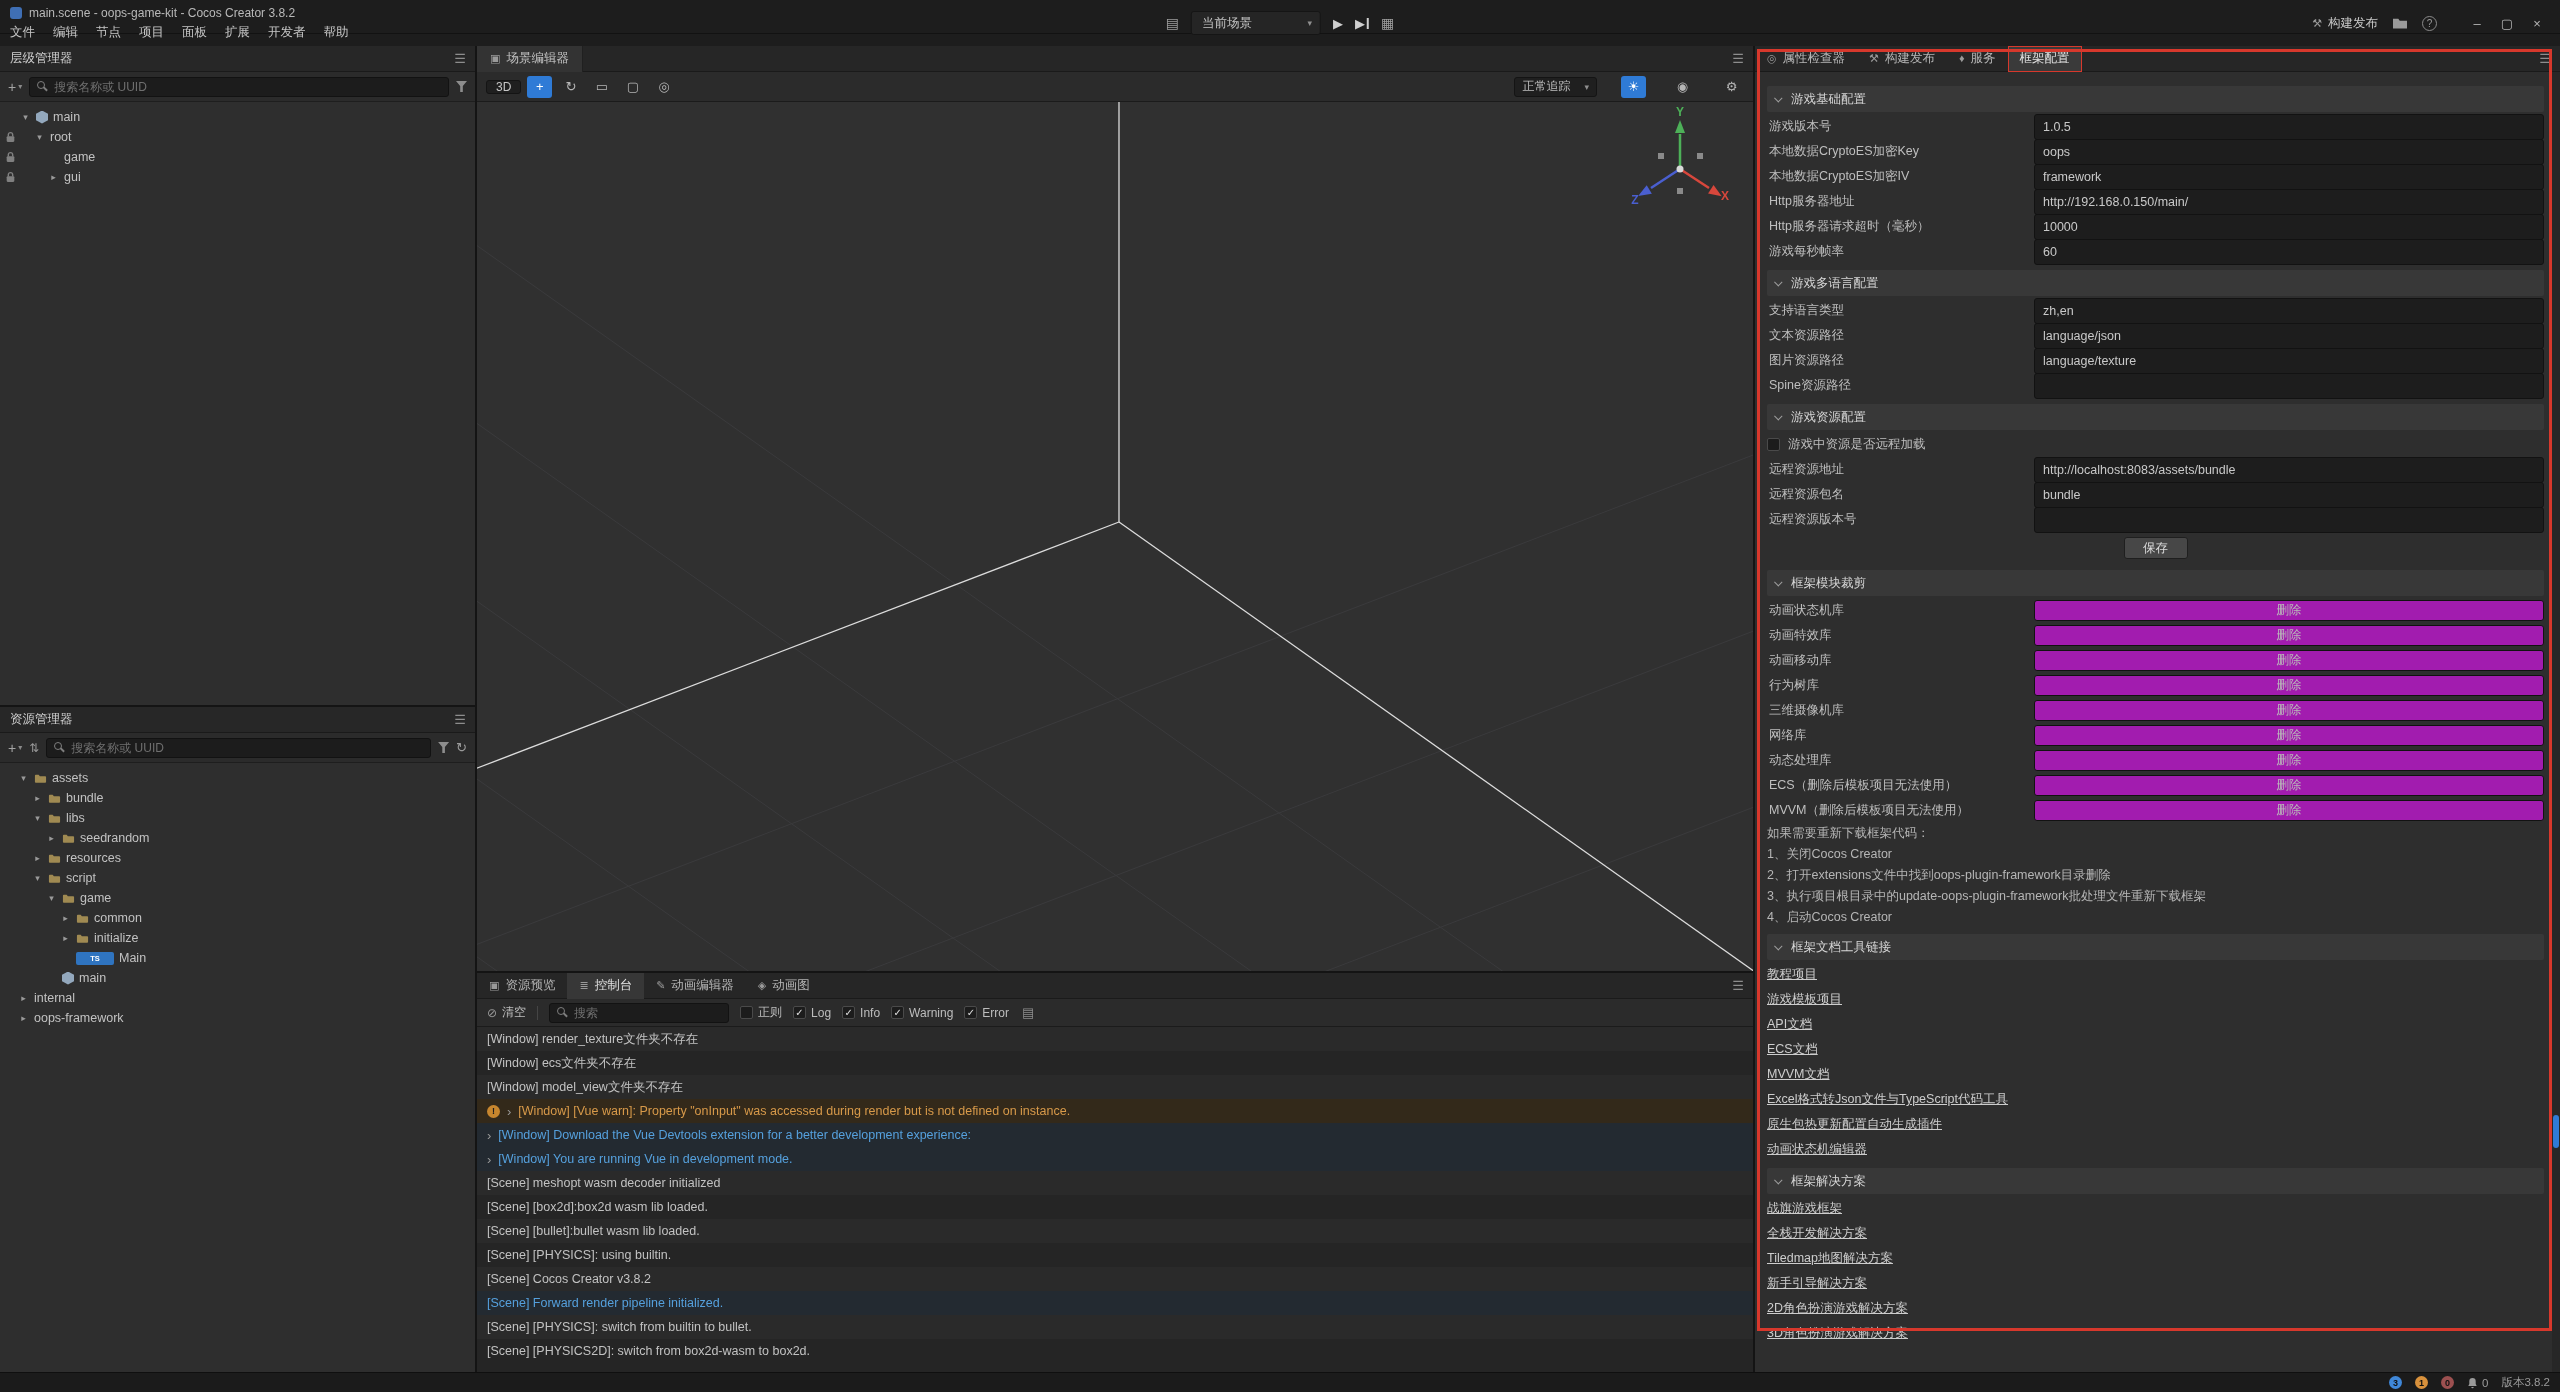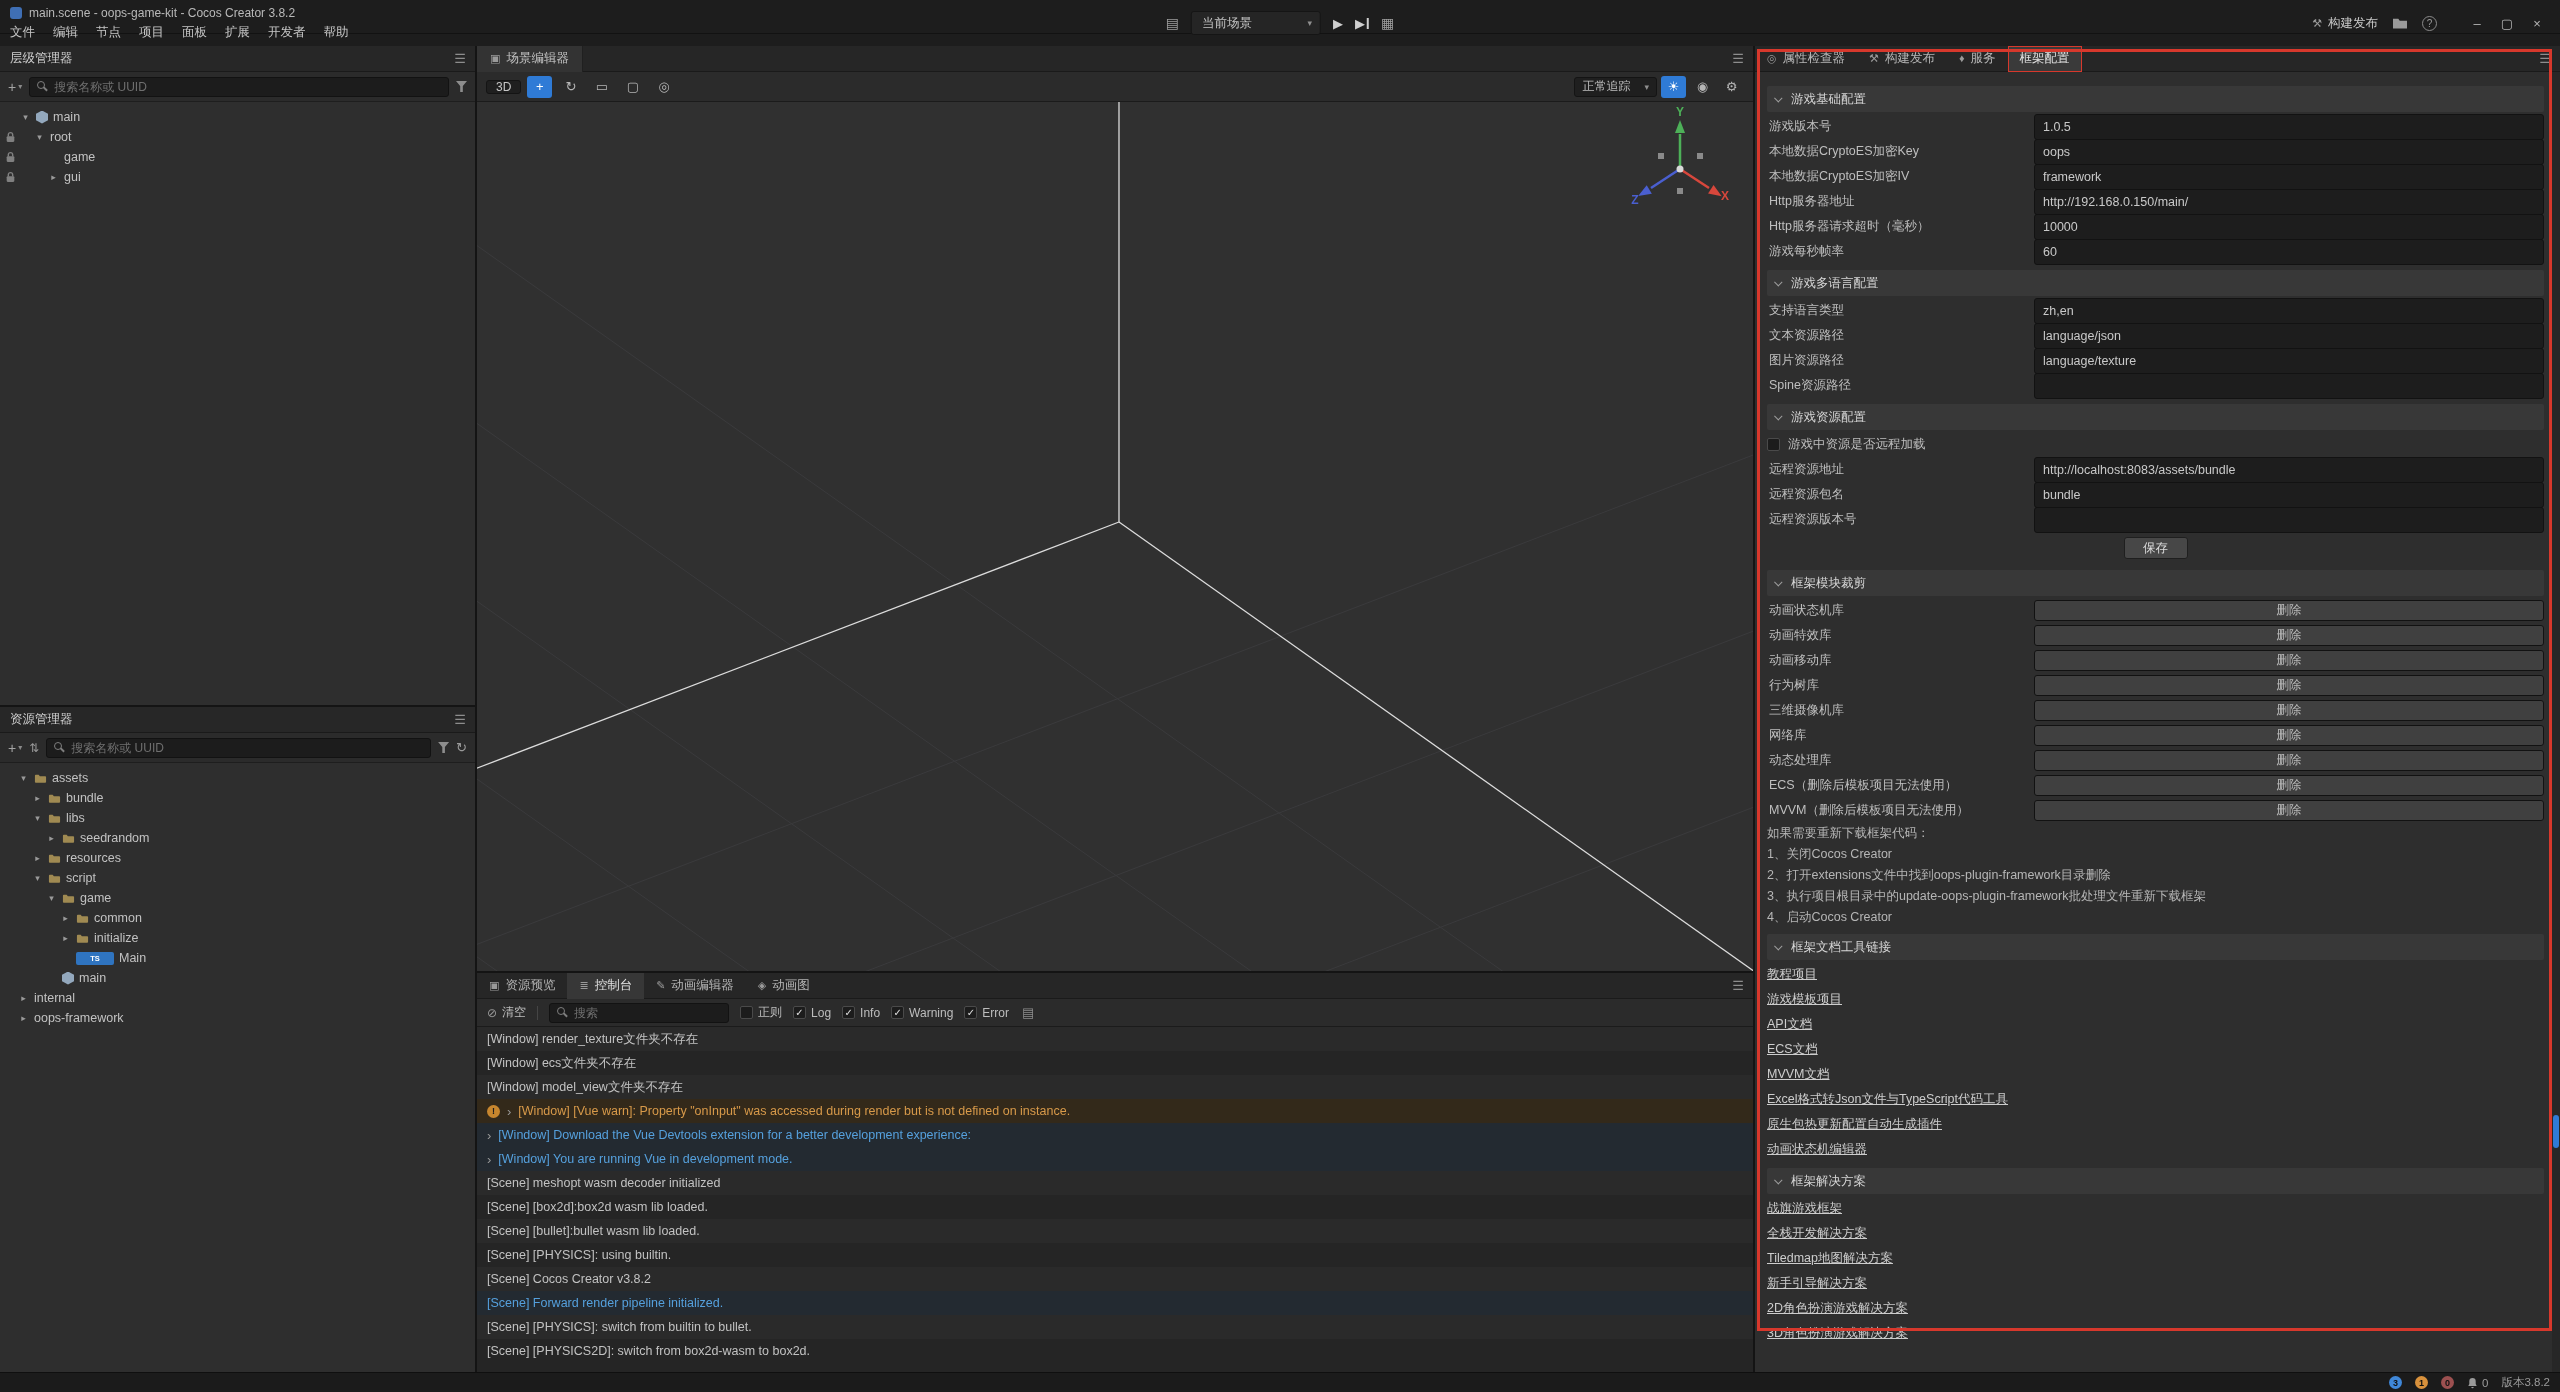--- a/index.html
+++ b/index.html
@@ -69,21 +69,21 @@
 .ticon{color:#9a9a9a;font-size:11px;line-height:1}
 .tab-fill{flex:1}
 .tabbar .hamburger{margin-right:9px}
 
 .scene-toolbar{height:30px;flex:none;background:#2b2b2b;border-bottom:1px solid #1b1b1b;display:flex;align-items:center;padding:0 9px;gap:6px}
 .mode-btn{height:14px;padding:0 9px;background:#1f1f1f;border:1px solid #141414;border-radius:3px;color:#c5c5c5;font-size:12px;
   display:flex;align-items:center;cursor:pointer}
 .tool-btn{width:25px;height:22px;border-radius:3px;display:flex;align-items:center;justify-content:center;color:#b5b5b5;
   font-size:13px;cursor:pointer}
 .tool-btn.active{background:var(--accent-blue,#2f7bd6);color:#fff}
-.st-right{margin-left:auto;display:flex;align-items:center;gap:4px}
+.st-right{margin-left:auto;display:flex;align-items:center;gap:24px}
 .mini-select{display:flex;align-items:center;background:#1f1f1f;border:1px solid #141414;border-radius:3px;height:20px;
   padding:0 7px;color:#bdbdbd;font-size:12px;cursor:pointer}
 .viewport{flex:1;position:relative;background:#303030;overflow:hidden;min-height:0}
 .viewport svg.grid{position:absolute;inset:0;width:100%;height:100%;display:block}
 .gizmo{position:absolute;top:2px;right:8px;width:130px;height:130px}
 
 .console{height:401px;flex:none;display:flex;flex-direction:column;background:#252525;border-top:2px solid #141414}
 .ctab{height:26px;display:flex;align-items:center;gap:6px;padding:0 12px;font-size:12.5px;color:#b5b5b5;cursor:pointer}
 .ctab.active{background:#373737;color:#e2e2e2}
 .console-toolbar{height:28px;flex:none;background:#2b2b2b;border-bottom:1px solid #1b1b1b;display:flex;align-items:center;
@@ -117,21 +117,21 @@
   transform:rotate(-45deg) translateY(-1px);margin:0 9px 0 3px;flex:none}
 .insp-row{height:25px;display:flex;align-items:center}
 .insp-label{width:267px;flex:none;font-size:12.5px;color:#bfbfbf;padding-left:2px;white-space:nowrap;overflow:hidden}
 .insp-value{flex:1;display:flex;align-items:center;min-width:0}
 .insp-input{width:100%;height:26px;background:#1d1d1d;border:1px solid #121212;border-radius:3px;color:#c9c9c9;
   font-size:12.5px;padding:0 8px;outline:none;font-family:inherit}
 .cbx-row{height:25px;display:flex;align-items:center;gap:8px;font-size:12.5px;color:#bfbfbf}
 .save-row{height:32px;display:flex;align-items:center;justify-content:center}
 .save-btn{min-width:64px;height:22px;background:#474747;border:1px solid #1f1f1f;border-radius:3px;color:#dcdcdc;
   font-size:12.5px;cursor:pointer;font-family:inherit}
-.module-btn{flex:1;height:21px;background:#404040;border:1px solid #121212;border-radius:3px;color:#b9b9b9;font-size:12.5px;
+.module-btn{flex:1;height:21px;background:#a21caf;border:1px solid #121212;border-radius:3px;color:#b9b9b9;font-size:12.5px;
   display:flex;align-items:center;justify-content:center;cursor:pointer}
 .note-line{font-size:12.5px;color:#b6b6b6;line-height:21px;white-space:nowrap}
 .doc-link{display:block;line-height:25px;font-size:12.5px;color:var(--link-gray,#cdcdcd);text-decoration:underline;
   cursor:pointer;width:fit-content;white-space:nowrap}
 .r-scrollbar{position:absolute;right:0;top:26px;bottom:0;width:8px;background:#272727}
 .r-thumb{position:absolute;left:1px;width:6px;height:33px;top:1043px;border-radius:3px;background:var(--accent-blue,#2f7bd6);cursor:pointer}
 .annotation{position:absolute;left:2px;top:3px;width:795px;height:1282px;border:3px solid var(--annotation-red,#d7382c);
   pointer-events:none;z-index:50}
 
 .statusbar{position:absolute;left:0;right:0;bottom:0;height:20px;background:#1b1b1b;border-top:1px solid #0f0f0f;

